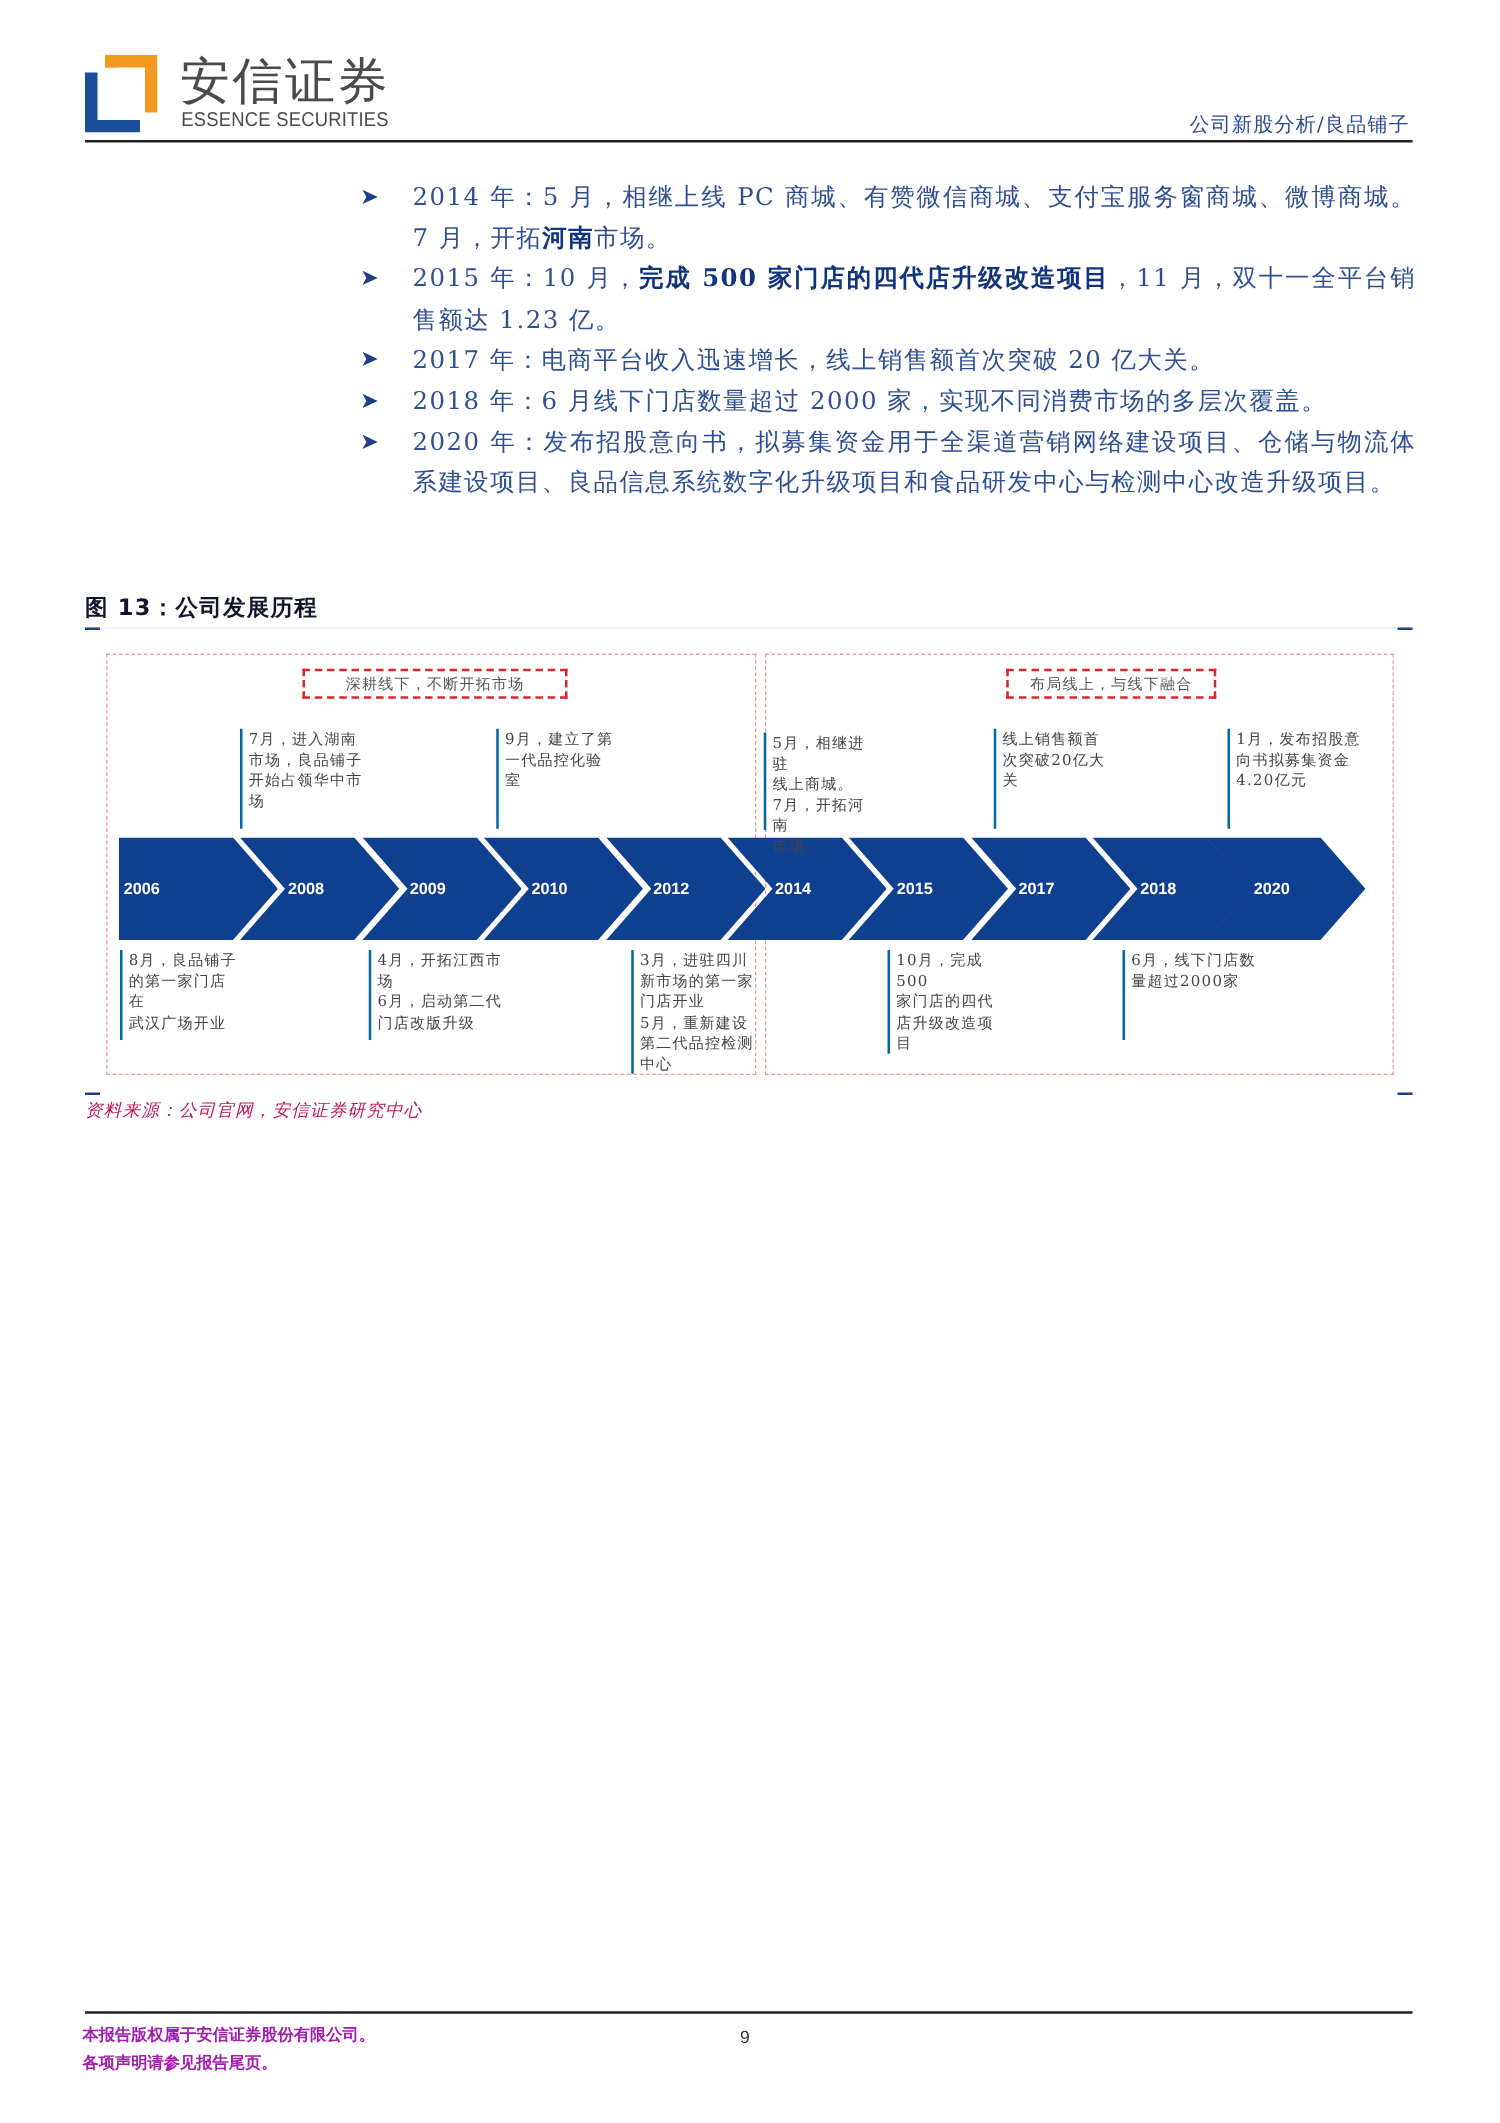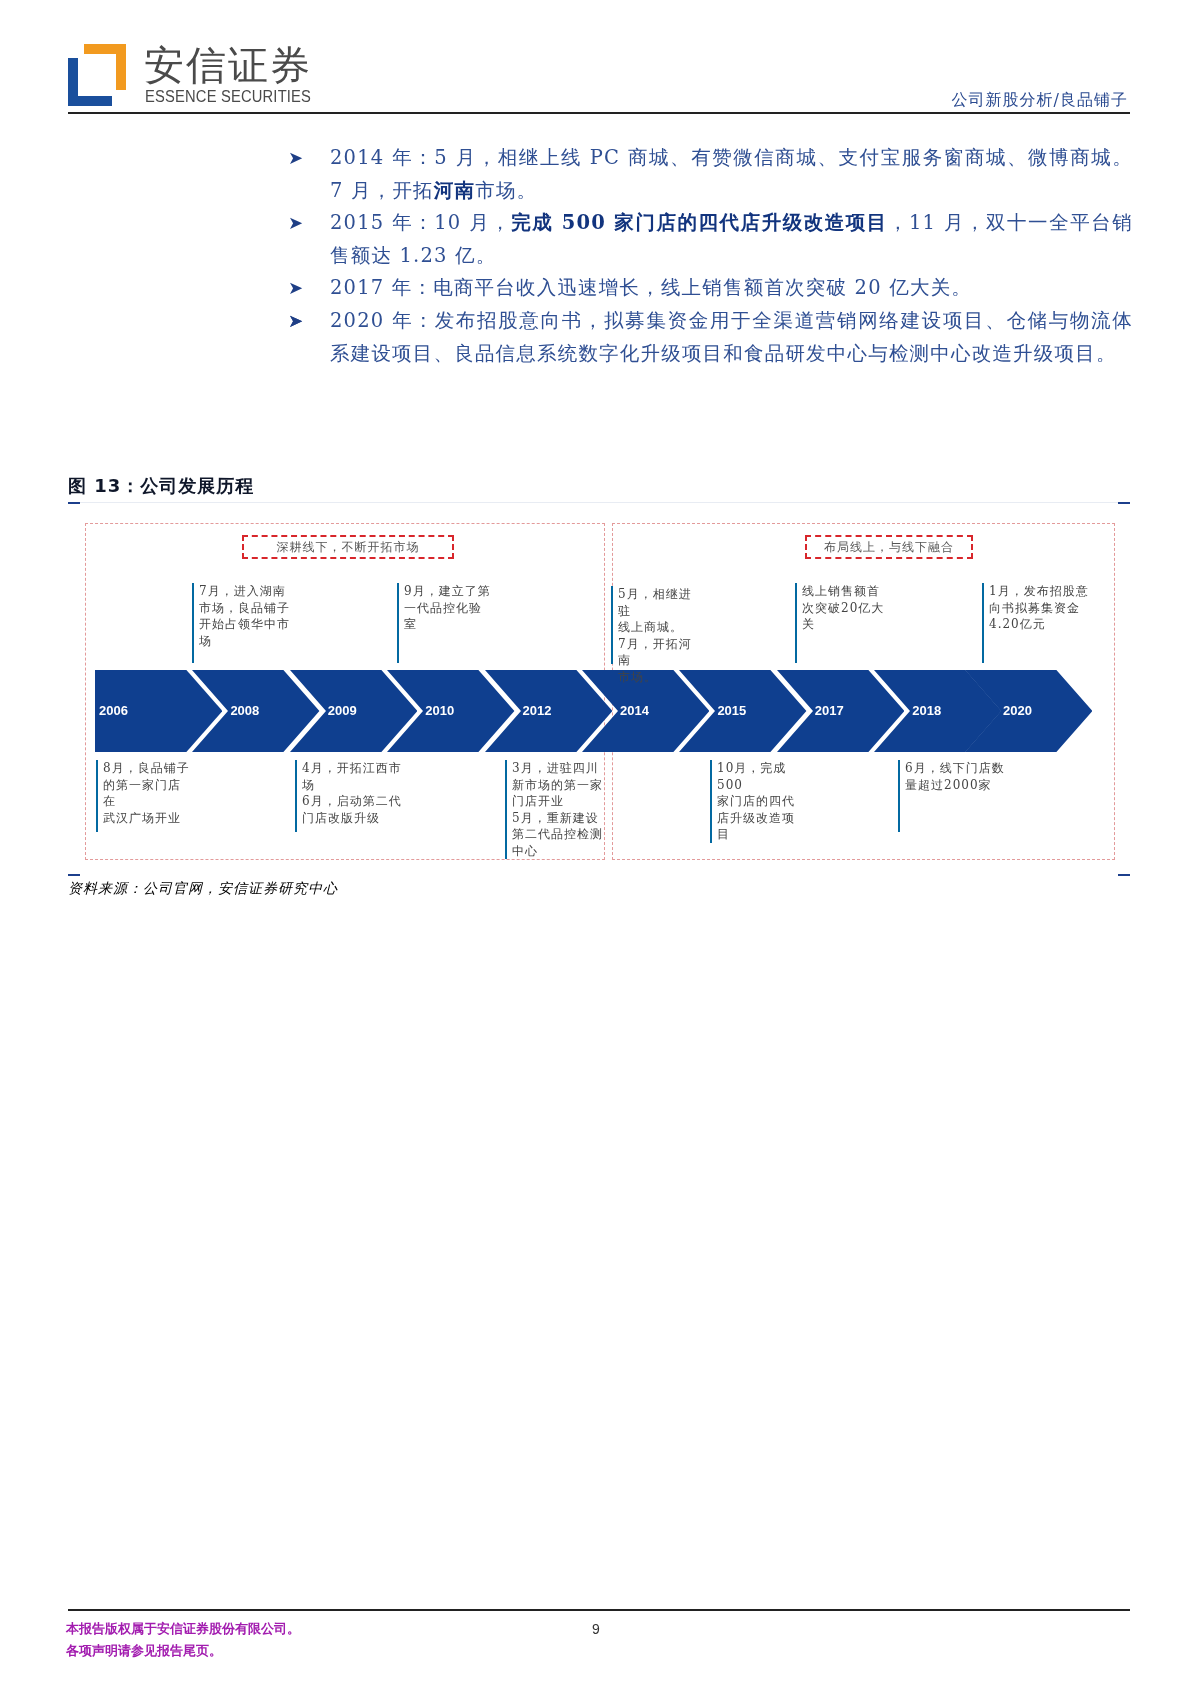--- a/index.html
+++ b/index.html
@@ -24,21 +24,21 @@
   
   .phase-box{border:1px dashed #e39a9a;box-sizing:border-box;}
   .phase-label{border:2px dashed #d8262b;box-sizing:border-box;font-size:12px;color:#555;text-align:center;line-height:20px;letter-spacing:1px;}
   .note{font-size:12px;line-height:16.5px;color:#444;border-left:2px solid #0369a1;padding-left:5px;box-sizing:border-box;letter-spacing:1px;}
   .chev{position:absolute;top:670px;height:82px;}
   .chev svg{position:absolute;left:0;top:0;}
   .chev-label{position:absolute;top:33px;font-family:"Liberation Sans","DejaVu Sans",sans-serif;font-weight:bold;font-size:13px;color:#fff;}
   
   .src-tick-l{left:68px;top:874px;width:12px;height:2px;background:#1c3f8c;}
   .src-tick-r{left:1118px;top:874px;width:12px;height:2px;background:#1c3f8c;}
-  .source{left:68px;top:880px;font-size:14px;font-style:italic;color:#000000;letter-spacing:1px;text-align:center;}
+  .source{left:68px;top:880px;font-size:14px;font-style:italic;color:#be185d;letter-spacing:1px;text-align:center;}
   
   .footer-rule{left:68px;top:1609px;width:1062px;height:2px;background:#222;}
   .footer-text{left:66px;top:1618px;font-family:"DejaVu Sans",sans-serif;font-weight:bold;font-size:13px;line-height:22px;color:#a21caf;}
   .page-num{left:592px;top:1621px;font-family:"Liberation Sans",sans-serif;font-size:14px;color:#333;}
 </style>
 </head>
 <body>
 
 <div class="abs logo-mark">
   <svg width="58" height="62" viewBox="0 0 58 62">
@@ -49,21 +49,21 @@
 </div>
 <div class="abs logo-cn">安信证券</div>
 <div class="abs logo-en">ESSENCE SECURITIES</div>
 <div class="abs header-right">公司新股分析/良品铺子</div>
 <div class="abs header-rule"></div>
 
 <div class="abs bullets" id="bullets">
     <div class="bullet"><span class="bullet-arrow">➤</span><span>2014 年：5 月，相继上线 PC 商城、有赞微信商城、支付宝服务窗商城、微博商城。7 月，开拓</span><span class="bold">河南</span><span>市场。</span></div>
     <div class="bullet"><span class="bullet-arrow">➤</span><span>2015 年：10 月，</span><span class="bold">完成 500 家门店的四代店升级改造项目</span><span>，11 月，双十一全平台销售额达 1.23 亿。</span></div>
     <div class="bullet"><span class="bullet-arrow">➤</span><span>2017 年：电商平台收入迅速增长，线上销售额首次突破 20 亿大关。</span></div>
-    <div class="bullet"><span class="bullet-arrow">➤</span></div>
+    <div class="bullet"><span class="bullet-arrow">➤</span><span>2018 年：6 月线下门店数量超过 2000 家，实现不同消费市场的多层次覆盖。</span></div>
     <div class="bullet"><span class="bullet-arrow">➤</span><span>2020 年：发布招股意向书，拟募集资金用于全渠道营销网络建设项目、仓储与物流体系建设项目、良品信息系统数字化升级项目和食品研发中心与检测中心改造升级项目。</span></div>
   </div>
 
 <div class="abs fig-caption">图 13：公司发展历程</div>
 <div class="abs cap-rule"></div>
 <div class="abs cap-tick-l"></div>
 <div class="abs cap-tick-r"></div>
 
 <div class="abs phase-box" style="left:85px;top:523px;width:520px;height:337px;"></div>
 <div class="abs phase-box" style="left:612px;top:523px;width:503px;height:337px;"></div>

